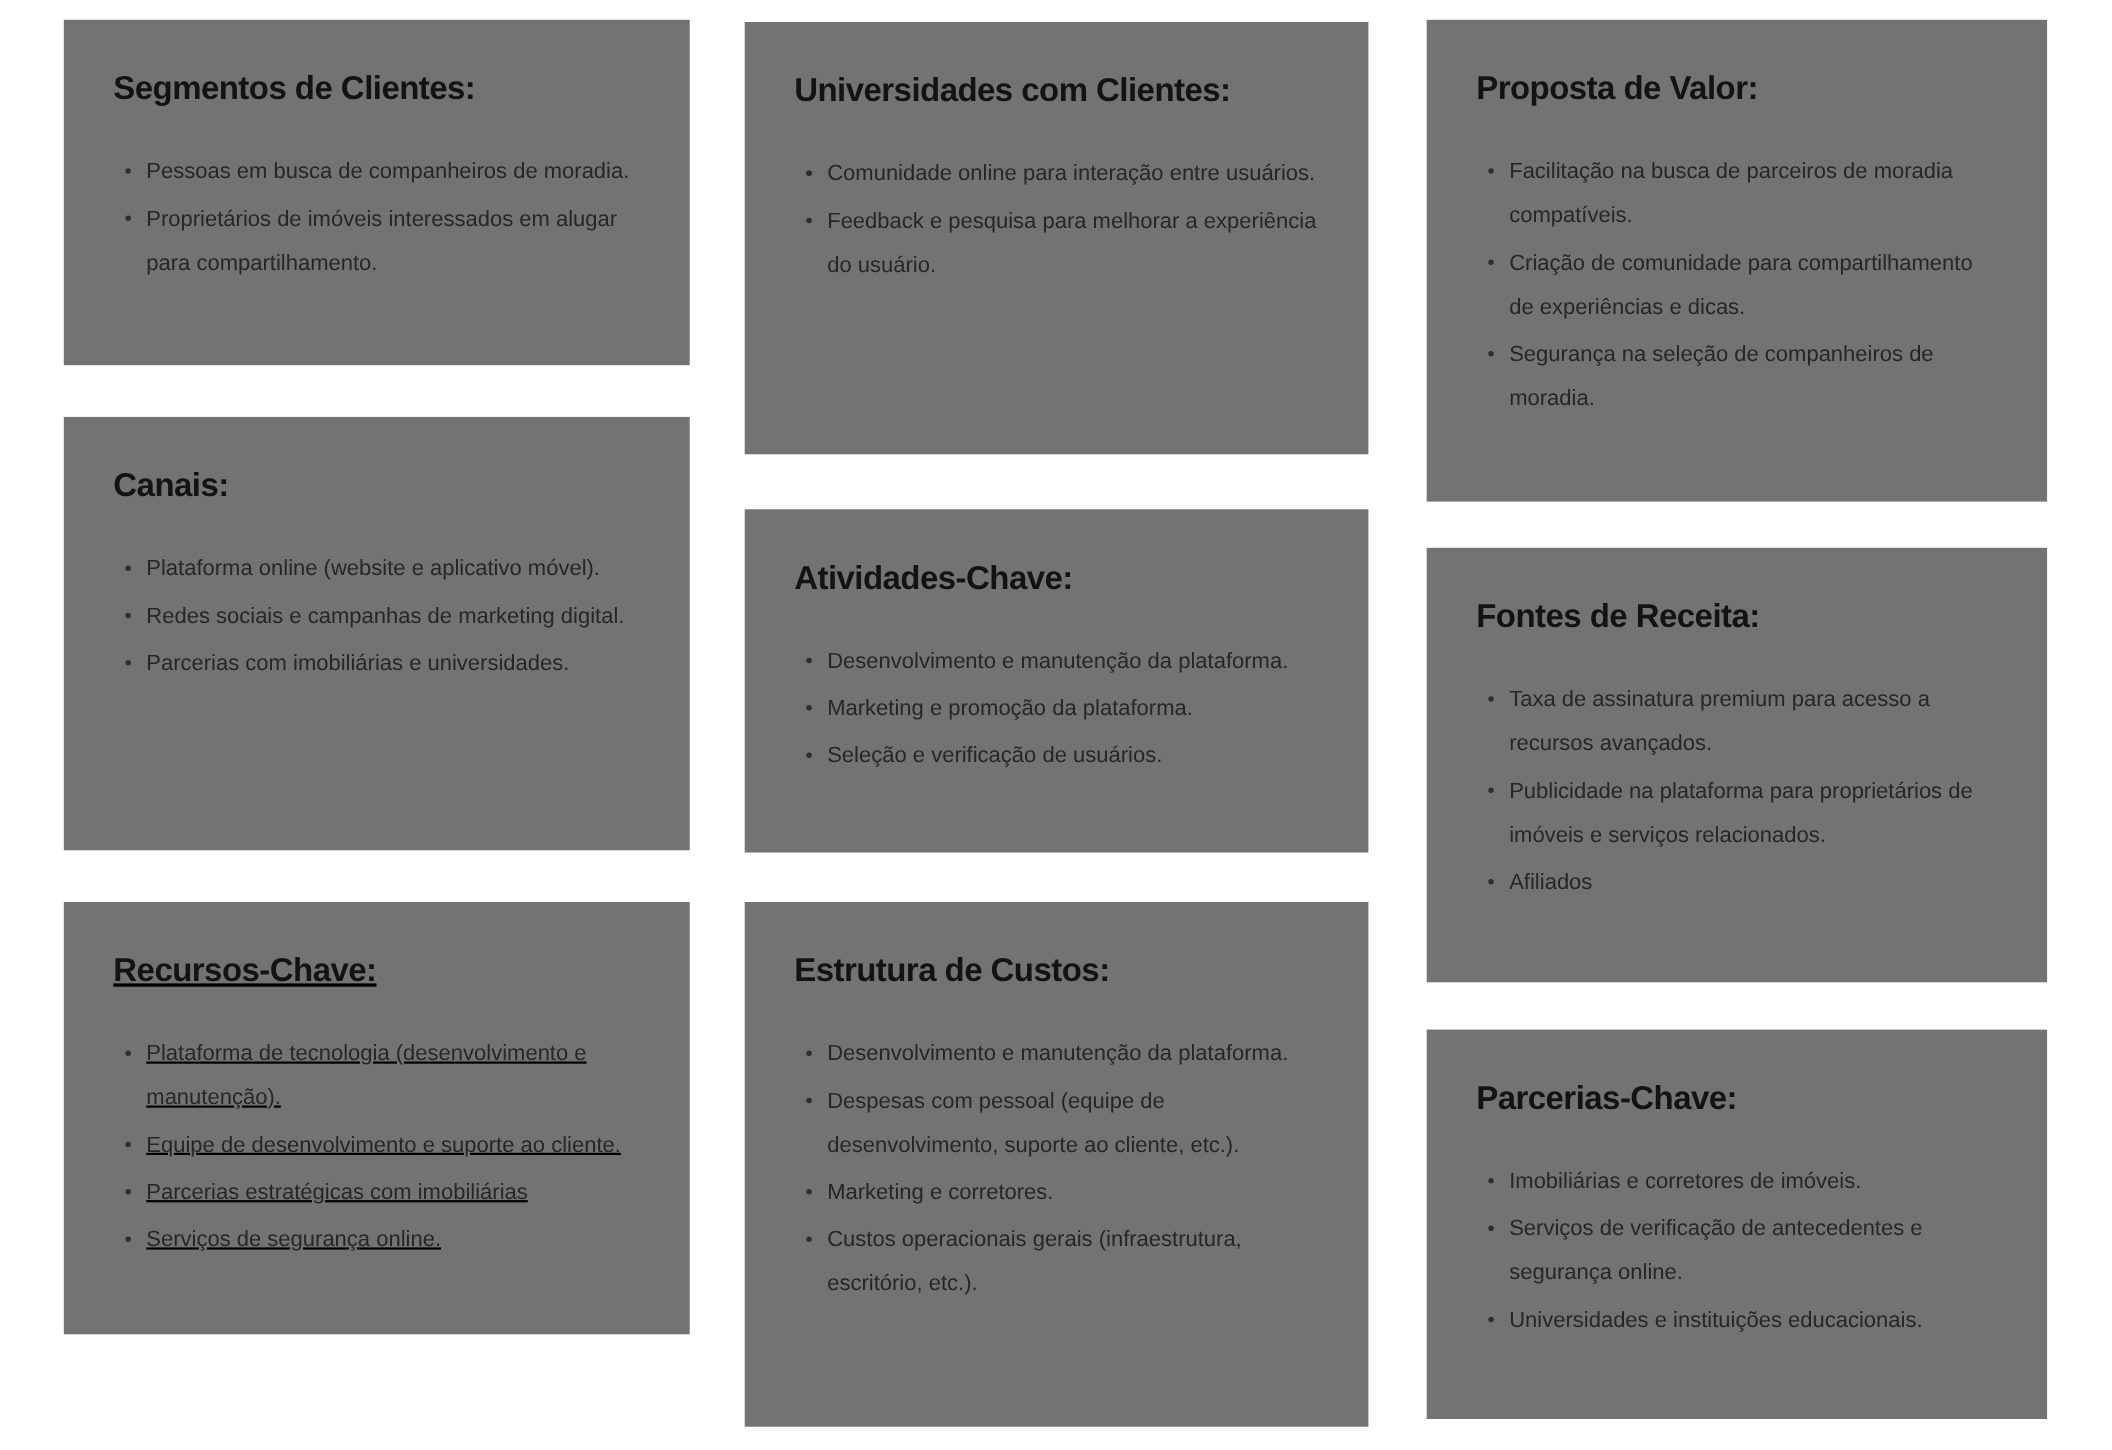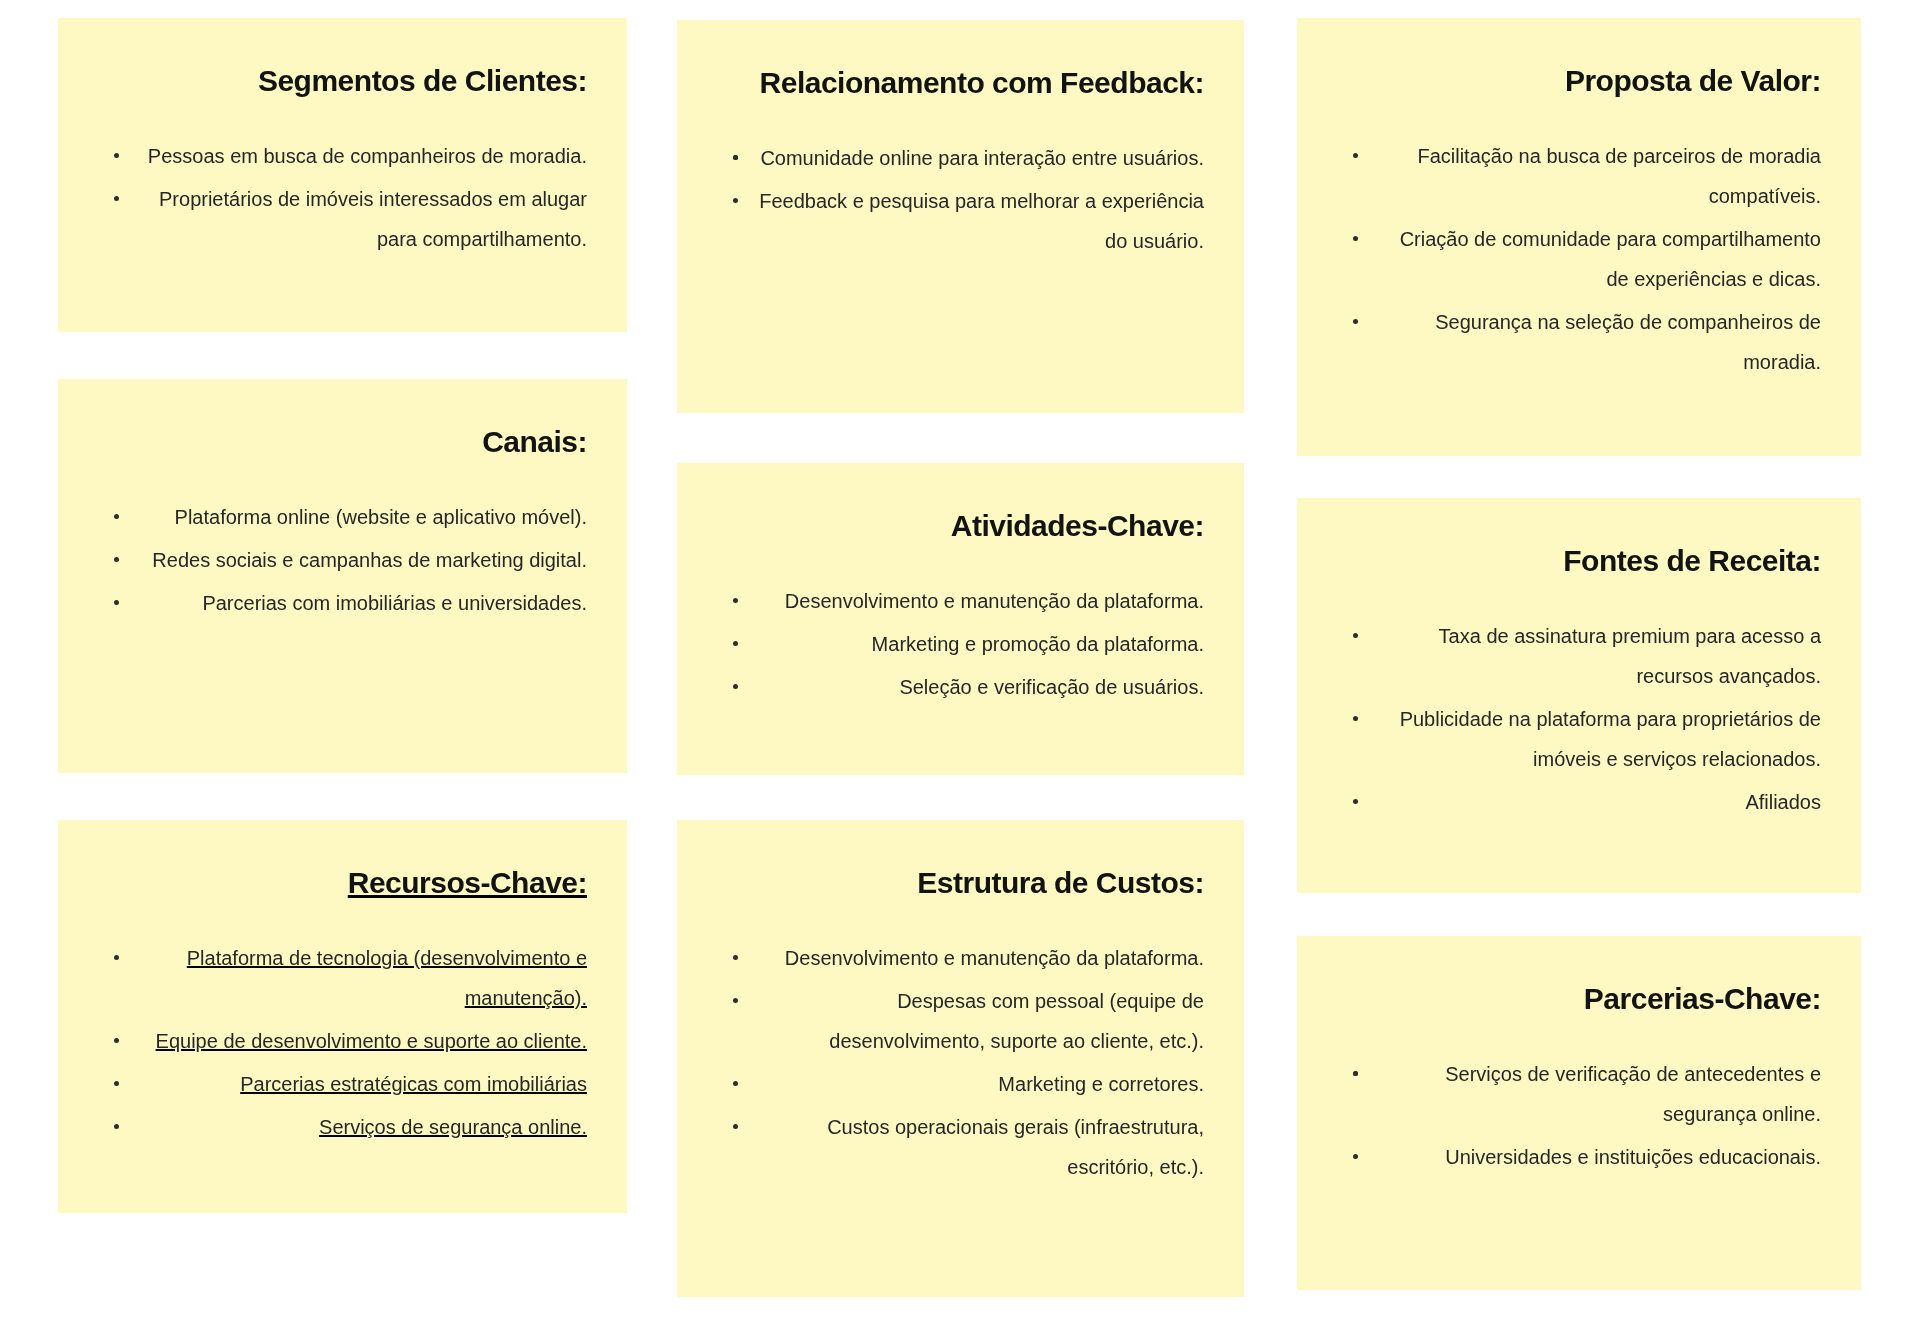--- a/index.html
+++ b/index.html
@@ -12,25 +12,24 @@
     font-family: "Liberation Sans", "DejaVu Sans", sans-serif;
   }
   .canvas {
     position: relative;
     width: 1920px;
     height: 1318px;
     background: #ffffff;
   }
   .card {
     position: absolute;
-    background: #fef9c3;
+    background: #737373;
     padding: 44px 40px 0 45px;
     box-sizing: border-box;
     overflow: hidden;
-    text-align: right;
   }
   .card h2 {
     margin: 0 0 36px 0;
     font-size: 30px;
     line-height: 38px;
     font-weight: 700;
     letter-spacing: -0.5px;
     white-space: nowrap;
     color: #131313;
   }
@@ -93,21 +92,21 @@
     <h2>Recursos-Chave:</h2>
     <ul>
       <li><span class="dot"></span><span>Plataforma de tecnologia (desenvolvimento e manutenção).</span></li>
       <li><span class="dot"></span><span>Equipe de desenvolvimento e suporte ao cliente.</span></li>
       <li><span class="dot"></span><span>Parcerias estratégicas com imobiliárias</span></li>
       <li><span class="dot"></span><span>Serviços de segurança online.</span></li>
     </ul>
   </section>
 
   <section class="card" id="card-relacionamento">
-    <h2>Relacionamento com Feedback:</h2>
+    <h2>Universidades com Clientes:</h2>
     <ul>
       <li><span class="dot"></span></li>
       <li><span class="dot"></span><span>Comunidade online para interação entre usuários.</span></li>
       <li><span class="dot"></span><span>Feedback e pesquisa para melhorar a experiência do usuário.</span></li>
     </ul>
   </section>
 
   <section class="card" id="card-atividades">
     <h2>Atividades-Chave:</h2>
     <ul>
@@ -141,19 +140,19 @@
     <ul>
       <li><span class="dot"></span><span>Taxa de assinatura premium para acesso a recursos avançados.</span></li>
       <li><span class="dot"></span><span>Publicidade na plataforma para proprietários de imóveis e serviços relacionados.</span></li>
       <li><span class="dot"></span><span>Afiliados</span></li>
     </ul>
   </section>
 
   <section class="card" id="card-parcerias">
     <h2>Parcerias-Chave:</h2>
     <ul>
-      <li><span class="dot"></span></li>
+      <li><span class="dot"></span><span>Imobiliárias e corretores de imóveis.</span></li>
       <li><span class="dot"></span><span>Serviços de verificação de antecedentes e segurança online.</span></li>
       <li><span class="dot"></span><span>Universidades e instituições educacionais.</span></li>
     </ul>
   </section>
 
 </div>
 
 </body></html>

